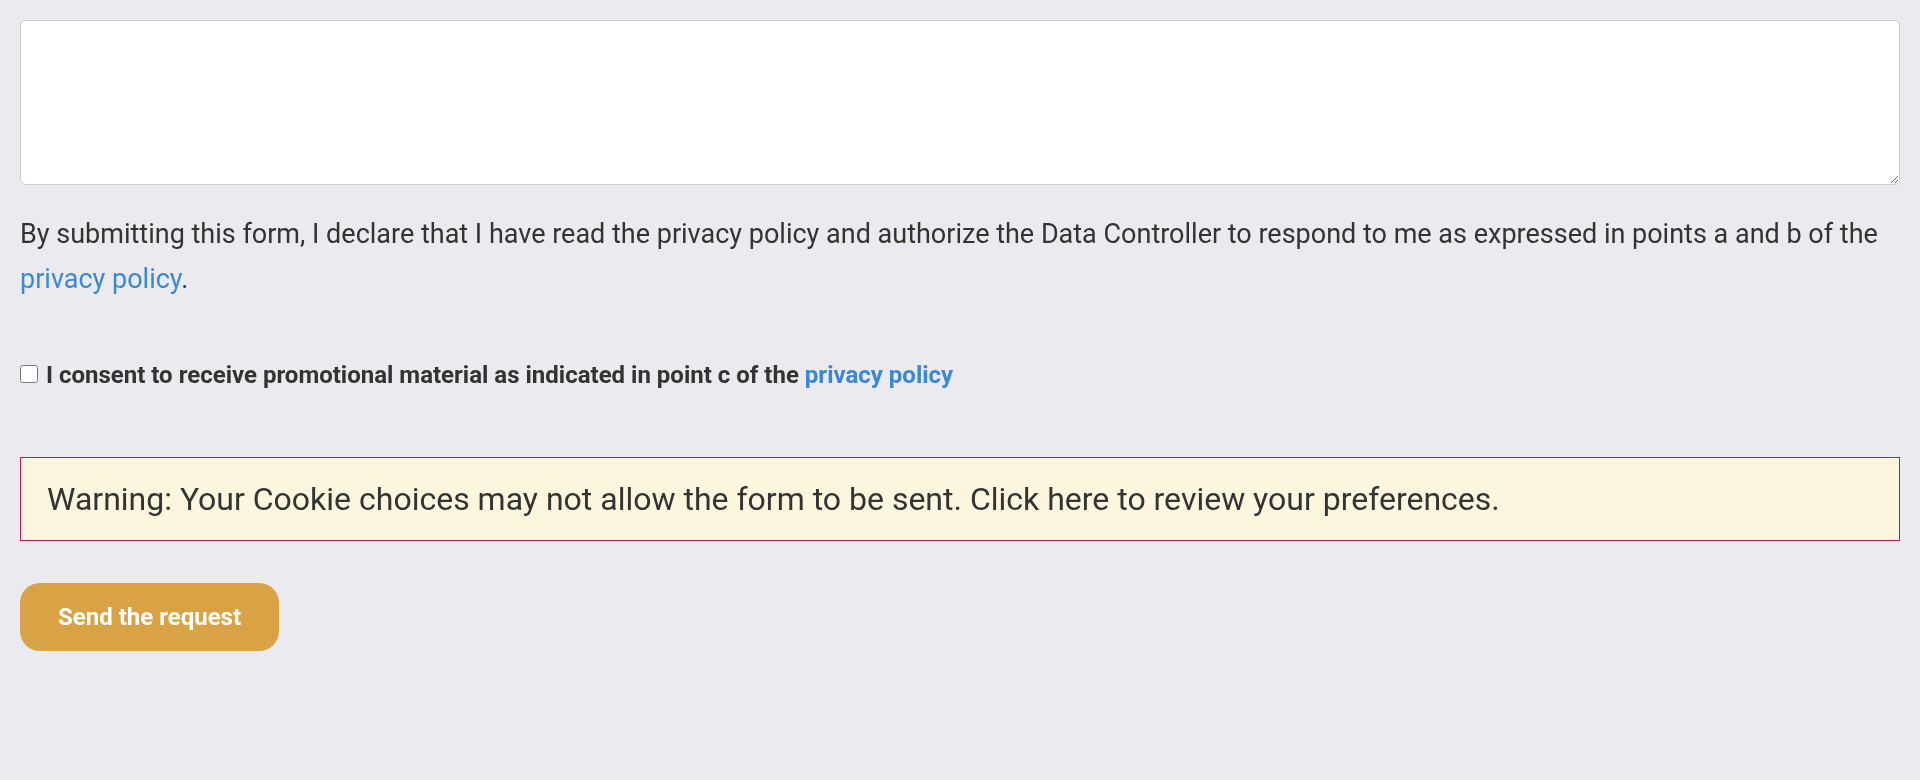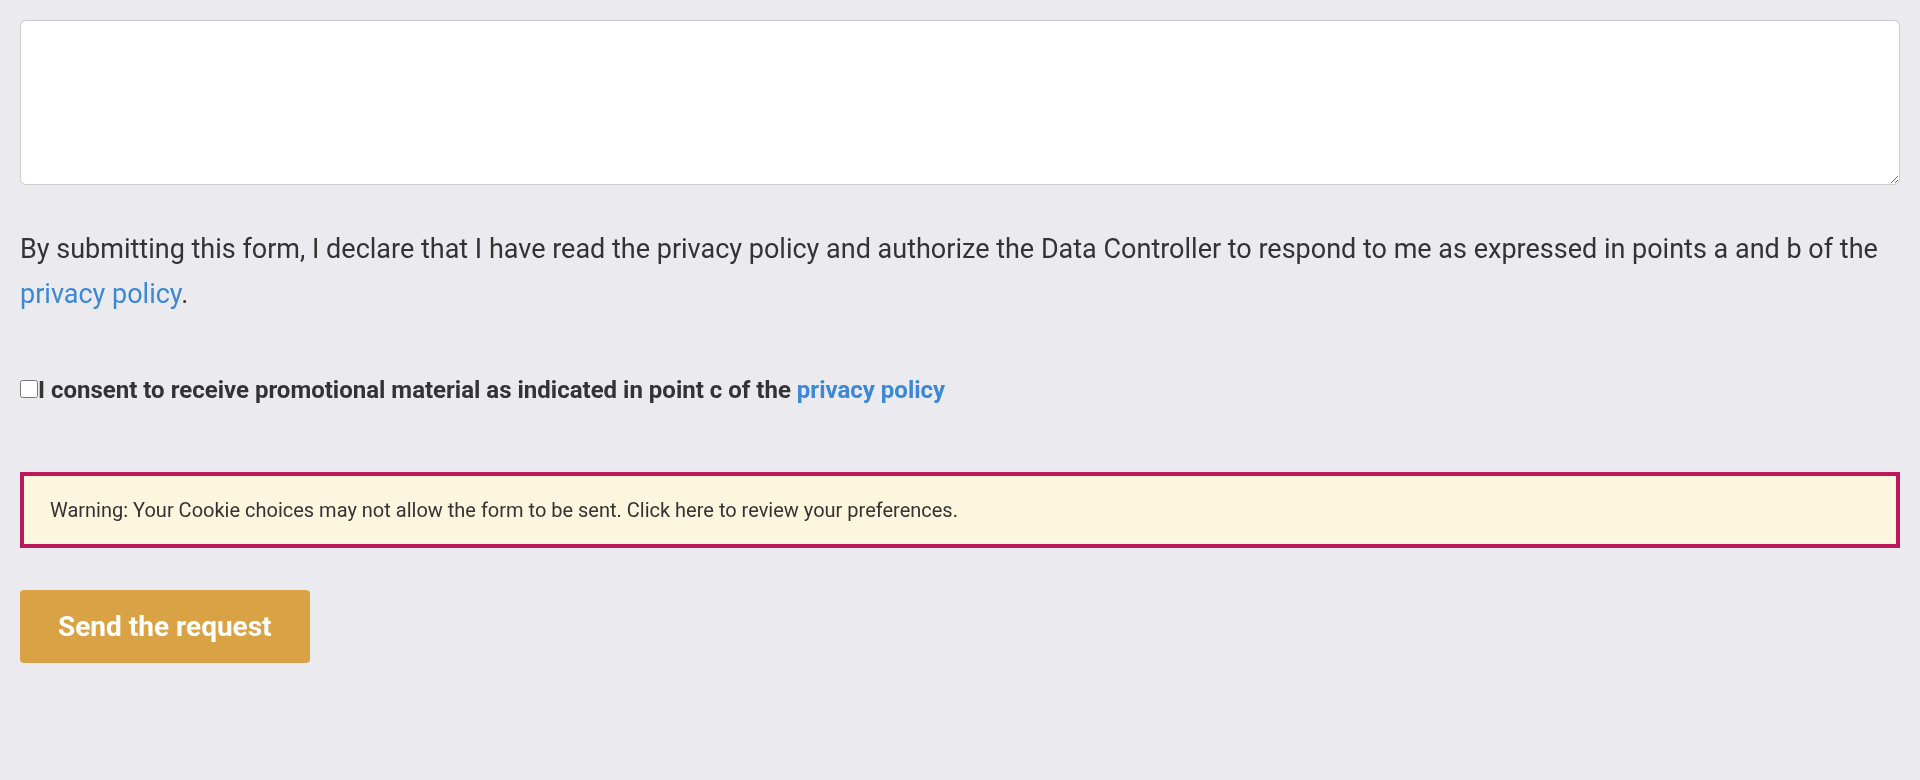--- a/index.html
+++ b/index.html
@@ -28,63 +28,64 @@
       background-color: #ffffff;
       font-size: 20px;
       padding: 10px;
       resize: both;
       font-family: inherit;
     }
     .declaration-text {
       font-size: 27px;
       color: #333333;
       line-height: 1.65;
-      margin-top: 38px;
+      margin-top: 23px;
     }
     .privacy-link {
       color: #3b87d8;
       text-decoration: none;
     }
     .consent-row {
       margin-top: 60px;
       display: flex;
       align-items: center;
+      gap: 8px;
     }
     .consent-checkbox {
       width: 18px;
       height: 18px;
       cursor: pointer;
       transform: translateY(-1px);
     }
     .consent-label {
       font-size: 24px;
       font-weight: 700;
       color: #333333;
     }
     .consent-link {
       color: #3b87d8;
       text-decoration: none;
     }
     .warning-box {
       margin-top: 68px;
       width: 100%;
-      border: 4px solid #be185d;
+      border: 1px solid #be185d;
       background-color: #fdf6df;
       padding: 22px 26px;
-      font-size: 20px;
+      font-size: 32px;
       color: #333333;
       cursor: pointer;
     }
     .submit-button {
       margin-top: 42px;
       background-color: #d9a245;
       color: #ffffff;
       border: none;
-      border-radius: 4px;
-      font-size: 28px;
+      border-radius: 20px;
+      font-size: 24px;
       font-weight: 700;
       padding: 20px 38px;
       cursor: pointer;
       font-family: inherit;
     }
   </style>
 </head>
 <body>
 
 <div>

